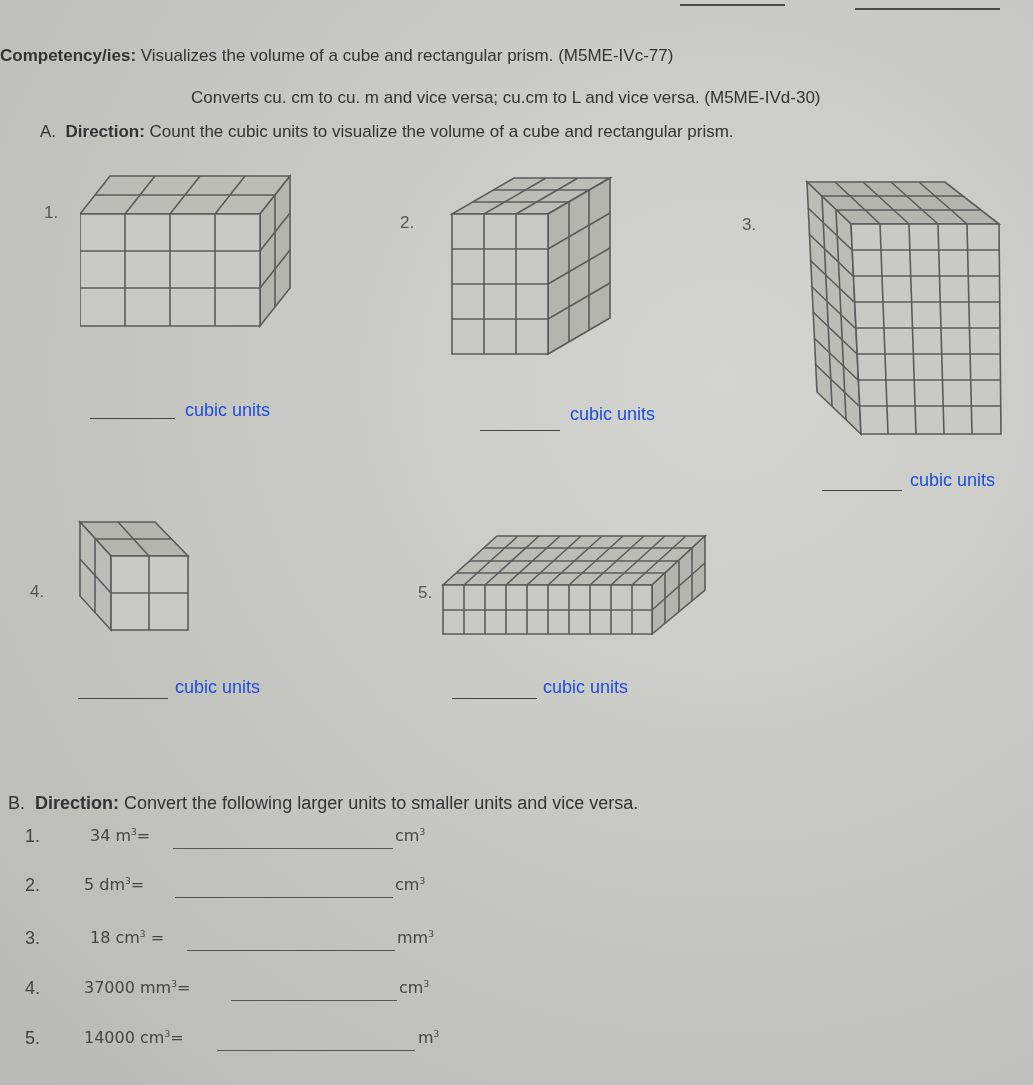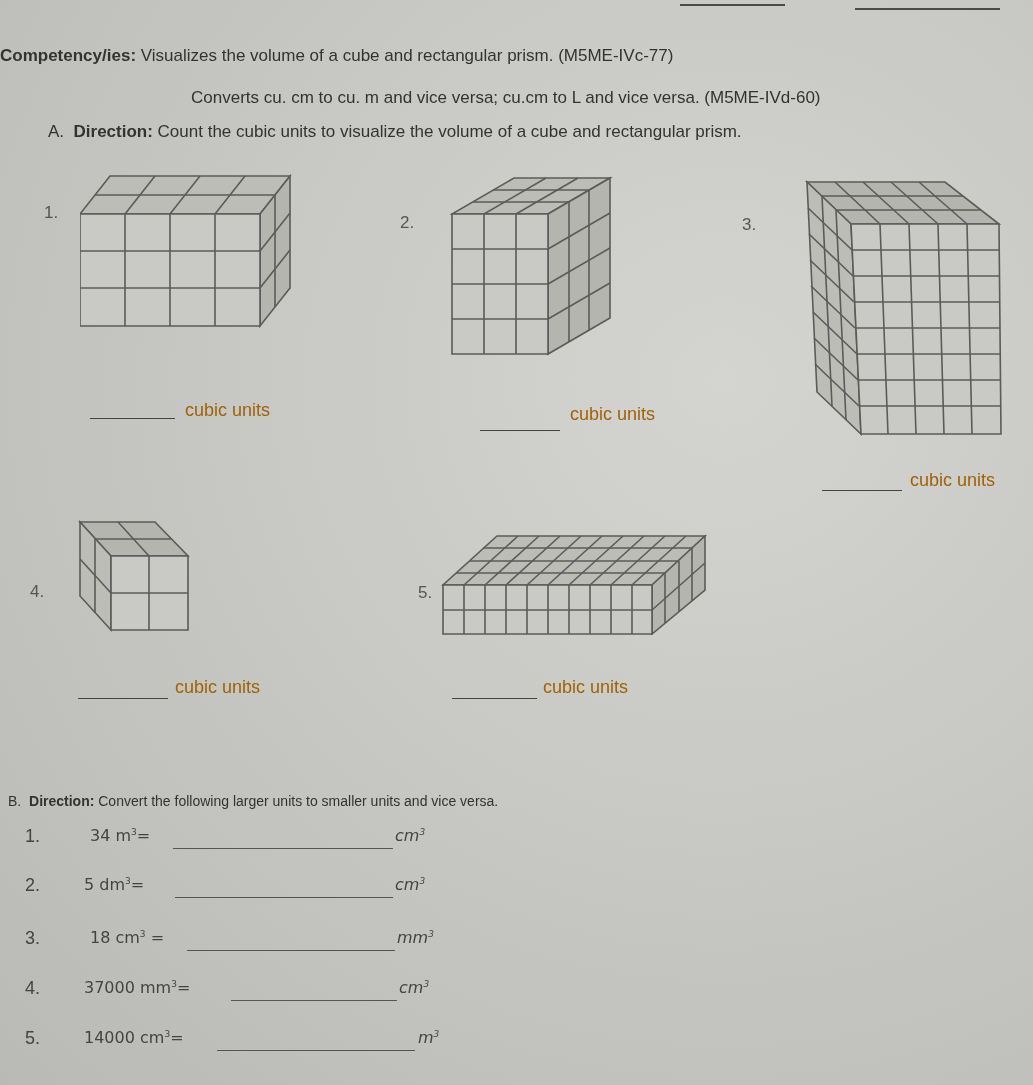--- a/index.html
+++ b/index.html
@@ -8,43 +8,43 @@
     background: radial-gradient(ellipse at 70% 35%, #d4d4d0 0%, #c8c8c4 45%, #b9b9b5 100%);
     font-family: "Liberation Sans", "DejaVu Sans", sans-serif;
     color: #3a3a3a;
   }
   .abs { position: absolute; }
   .hdr-line { position: absolute; height: 2px; background: #4a4a4a; top: 4px; }
   .txt { position: absolute; white-space: nowrap; font-size: 17px; color: #333; }
   .bold { font-weight: bold; }
   .num { position: absolute; font-size: 17px; color: #555; }
   .blank { position: absolute; height: 1px; background: #444; }
-  .cu { position: absolute; font-size: 18px; color: #a16207; white-space: nowrap; }
+  .cu { position: absolute; font-size: 18px; color: #1d4ed8; white-space: nowrap; }
   svg line, svg polygon { stroke: #5b5b5b; stroke-width: 1.6; }
   .b-row { position: absolute; left: 0; width: 600px; height: 30px; font-size: 18px; color: #444; }
   .b-row .n { position: absolute; left: 25px; }
   .b-row .expr { position: absolute; font-family: "DejaVu Sans", sans-serif; font-size: 16px; }
   .b-row .line { position: absolute; height: 1px; background: #555; top: 22px; }
-  .b-row .unit { position: absolute; font-style: italic; font-family: "DejaVu Sans", sans-serif; font-size: 16px; }
+  .b-row .unit { position: absolute; font-family: "DejaVu Sans", sans-serif; font-size: 16px; }
   sup { font-size: 9px; }
 </style>
 </head>
 <body>
 
 <div class="hdr-line" style="left:680px; width:105px;"></div>
 <div class="hdr-line" style="left:855px; width:145px; top:8px;"></div>
 
 <div class="txt" style="left:0; top:46px;">
   <span class="bold">Competency/ies:</span><span> Visualizes the volume of a cube and rectangular prism. (M5ME-IVc-77)</span>
 </div>
 <div class="txt" style="left:191px; top:88px;">
-  <span>Converts cu. cm to cu. m and vice versa; cu.cm to L and vice versa. (M5ME-IVd-60)</span>
-</div>
-
-<div class="txt" style="left:40px; top:122px;margin-left:8px;">
+  <span>Converts cu. cm to cu. m and vice versa; cu.cm to L and vice versa. (M5ME-IVd-30)</span>
+</div>
+
+<div class="txt" style="left:40px; top:122px;">
   <span>A.</span>&nbsp;&nbsp;<span class="bold">Direction:</span><span> Count the cubic units to visualize the volume of a cube and rectangular prism.</span>
 </div>
 
 <div class="num" style="left:44px; top:203px;">1.</div>
 <svg class="abs" style="left:80px; top:170px;" width="220" height="160">
 
   <polygon points="0,44 180,44 210,6 30,6" fill="#bdbdb8"></polygon>
 
   <polygon points="180,44 210,6 210,118 180,156" fill="#b5b5b0"></polygon>
 
@@ -178,21 +178,21 @@
     <line x1="192" y1="55" x2="246" y2="6"></line>
 
   <line x1="225" y1="43" x2="225" y2="93"></line>
     <line x1="239" y1="31" x2="239" y2="81"></line>
     <line x1="252" y1="18" x2="252" y2="71"></line>
   <line x1="212" y1="80" x2="265" y2="33"></line>
 </svg>
 <div class="blank" style="left:452px; top:698px; width:85px;"></div>
 <div class="cu" style="left:543px; top:677px;">cubic units</div>
 
-<div class="txt" style="left:8px; top:793px; font-size:14px;">
+<div class="txt" style="left:8px; top:793px; font-size:18px;">
   <span>B.</span>&nbsp;&nbsp;<span class="bold">Direction:</span><span> Convert the following larger units to smaller units and vice versa.</span>
 </div>
 
 <div class="b-row" style="top:826px;">
   <span class="n">1.</span>
   <span class="expr" style="left:90px;"><span>34</span> <span>m</span><sup>3</sup>=</span>
   <span class="line" style="left:173px; width:220px;"></span>
   <span class="unit" style="left:395px;"><span>cm</span><sup>3</sup></span>
 </div>
 

